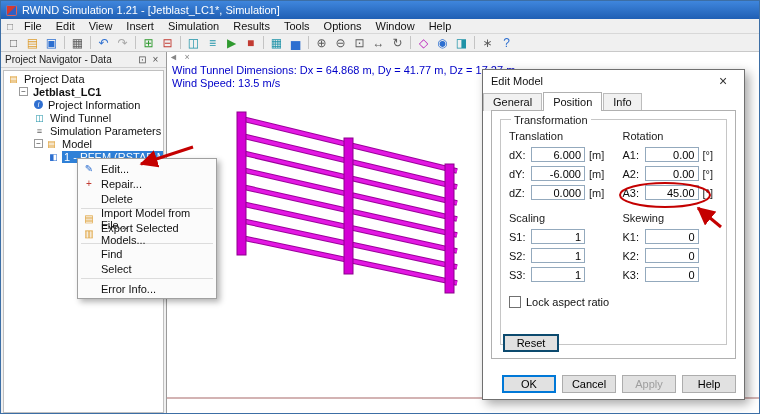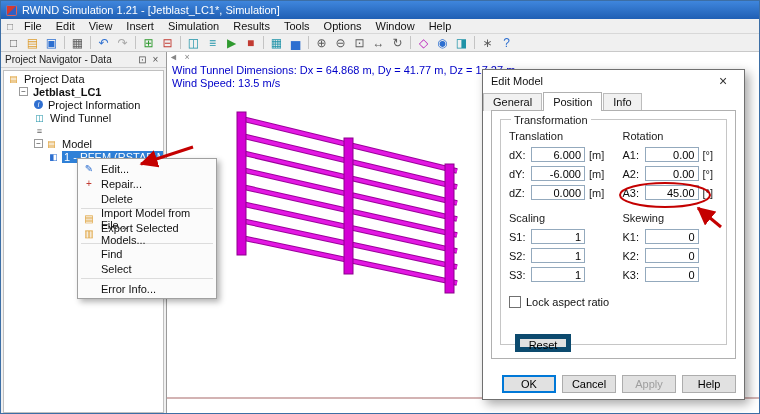--- a/index.html
+++ b/index.html
@@ -83,22 +83,22 @@
   .gb-col { flex:1; }
   .col-title { height:14px; margin-bottom:3px; color:#1a1a1a; }
   .frow { display:flex; align-items:center; margin-bottom:4px; height:15px; }
   .flab { width:22px; flex:none; }
   .field { width:54px; height:15px; border:1px solid #93a9bd; background:#fff; font:inherit;
     text-align:right; padding:0 3px; flex:none; }
   .funit { margin-left:4px; color:#222; }
   .sec { margin-top:8px; }
   .chkrow { display:flex; align-items:center; gap:5px; margin-top:10px; }
   .checkbox { width:12px; height:12px; border:1px solid #707070; background:#fff; flex:none; }
-  .reset-btn { position:absolute; left:23px; bottom:6px; width:56px; height:18px;
-    background:#e1e1e1; border:5px solid #0c4a6e; font:inherit; cursor:default; }
+  .reset-btn { position:absolute; left:11px; bottom:6px; width:56px; height:18px;
+    background:#e1e1e1; border:2px solid #0c4a6e; font:inherit; cursor:default; }
   .dlg-footer { height:30px; display:flex; align-items:center; justify-content:flex-end;
     gap:6px; padding:0 8px; }
   .dbtn { width:54px; height:18px; background:#e1e1e1; border:1px solid #adadad; font:inherit; cursor:default; }
   .dbtn.default { border-color:#0078d7; box-shadow:inset 0 0 0 1px #0078d7; }
   .dbtn.disabled { color:#9e9e9e; }
 
   
   .annotations { position:absolute; left:0; top:0; z-index:100; pointer-events:none; }
 </style>
 </head>
@@ -178,20 +178,21 @@
       <div class="trow p2">
         <span class="ticon-info">i</span>
         <span class="tlabel">Project Information</span>
       </div>
       <div class="trow p2">
         <span class="ticon ic-teal">◫</span>
         <span class="tlabel">Wind Tunnel</span>
       </div>
       <div class="trow p2">
         <span class="ticon ic-grey">≡</span>
+        <span class="tlabel">Simulation Parameters</span>
       </div>
       <div class="trow p2">
         <span class="twisty">−</span>
         <span class="ticon ic-yellow">▤</span>
         <span class="tlabel">Model</span>
       </div>
       <div class="trow p3 selected">
         <span class="ticon ic-blue">◧</span>
         <span class="tlabel">1 - RFEM (RSTAB Model)</span>
       </div>

